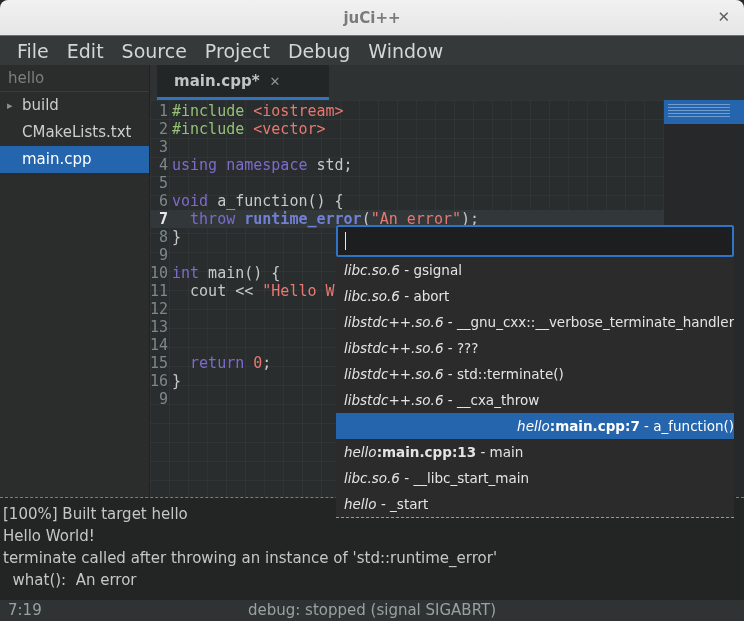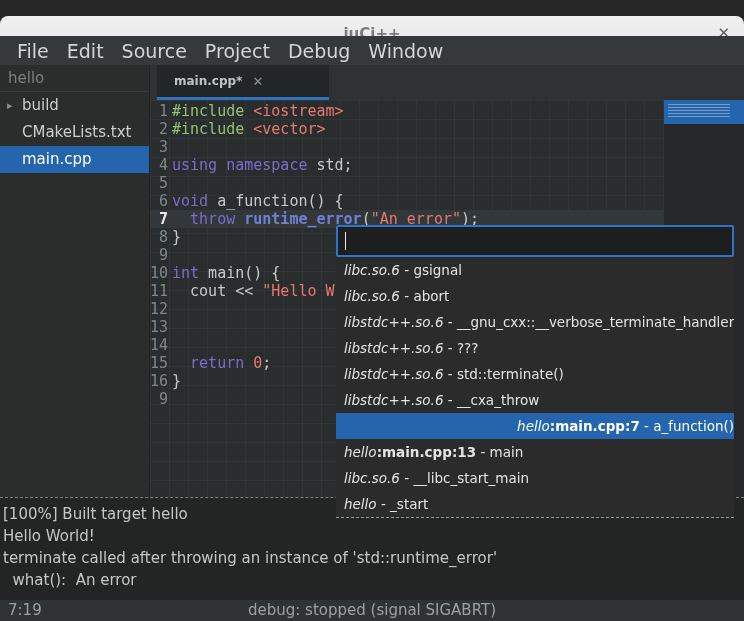--- a/index.html
+++ b/index.html
@@ -1,21 +1,21 @@
 <!DOCTYPE html>
 <html><head>
 <meta charset="utf-8">
 <style>
   * { margin:0; padding:0; box-sizing:border-box; }
   html,body { width:744px; height:621px; background:#262626; overflow:hidden;
               font-family:"DejaVu Sans", sans-serif; }
   #window { position:relative; width:744px; height:621px; }
 
   
-  .titlebar { position:absolute; left:0; top:16px; width:744px; height:36px;
+  .titlebar { position:absolute; left:0; top:0; width:744px; height:36px;
     background:linear-gradient(#f1f1f1,#e6e6e6); border-radius:8px 8px 0 0;
     border-bottom:1px solid #6f6f6f; display:flex; align-items:center; justify-content:center; }
   .titlebar .title { color:#7a7a7a; font-size:15px; font-weight:bold; }
   .titlebar .close { position:absolute; right:14px; top:8px; color:#5f5f5f;
     font-size:15px; font-weight:bold; cursor:default; }
 
   
   .menubar { position:absolute; left:0; top:36px; width:744px; height:29px;
     background:#35393a; display:flex; align-items:center; padding-left:8px; }
   .menu-item { color:#d3d6d6; font-size:19px; padding:4px 9px; }
@@ -28,21 +28,21 @@
   .side-item { height:27px; line-height:27px; color:#cdcdcd; font-size:15px;
     padding-left:22px; position:relative; white-space:nowrap; }
   .side-item.selected { background:#2565ad; color:#ffffff; }
   .side-item .expander { position:absolute; left:7px; top:0; color:#8f8f8f; font-size:11px; }
 
   
   .rightpane { position:absolute; left:150px; top:65px; width:594px; height:432px; }
   .tabbar { position:absolute; left:0; top:0; width:594px; height:35px; background:#2e3233; }
   .tab { position:absolute; left:7px; top:0; width:172px; height:35px; background:#222627;
     border-bottom:3px solid #2f73c1; display:flex; align-items:center; padding-left:17px; }
-  .tab-label { color:#c0c4c5; font-size:12px; font-weight:bold; }
+  .tab-label { color:#c0c4c5; font-size:15px; font-weight:bold; }
   .tab-close { color:#8b9394; font-size:13px; margin-left:10px; }
 
   
   .editor { position:absolute; left:0; top:35px; width:594px; height:397px;
     background-color:#292d2e;
     background-image:
       linear-gradient(rgba(255,255,255,0.035) 1px, transparent 1px),
       linear-gradient(90deg, rgba(255,255,255,0.035) 1px, transparent 1px);
     background-size:19px 19px; overflow:hidden; }
   .code-line { display:flex; height:18px; line-height:18px;

